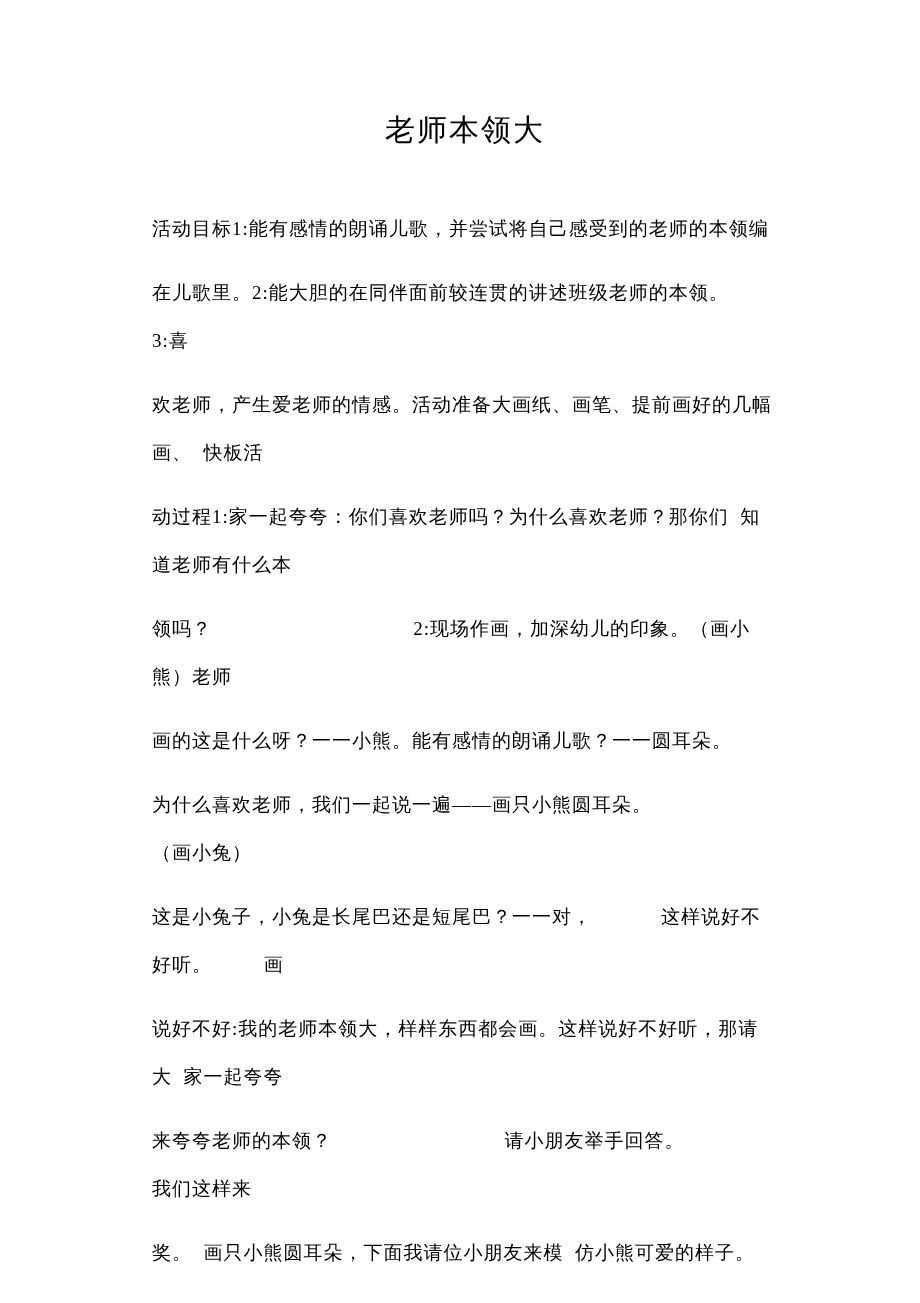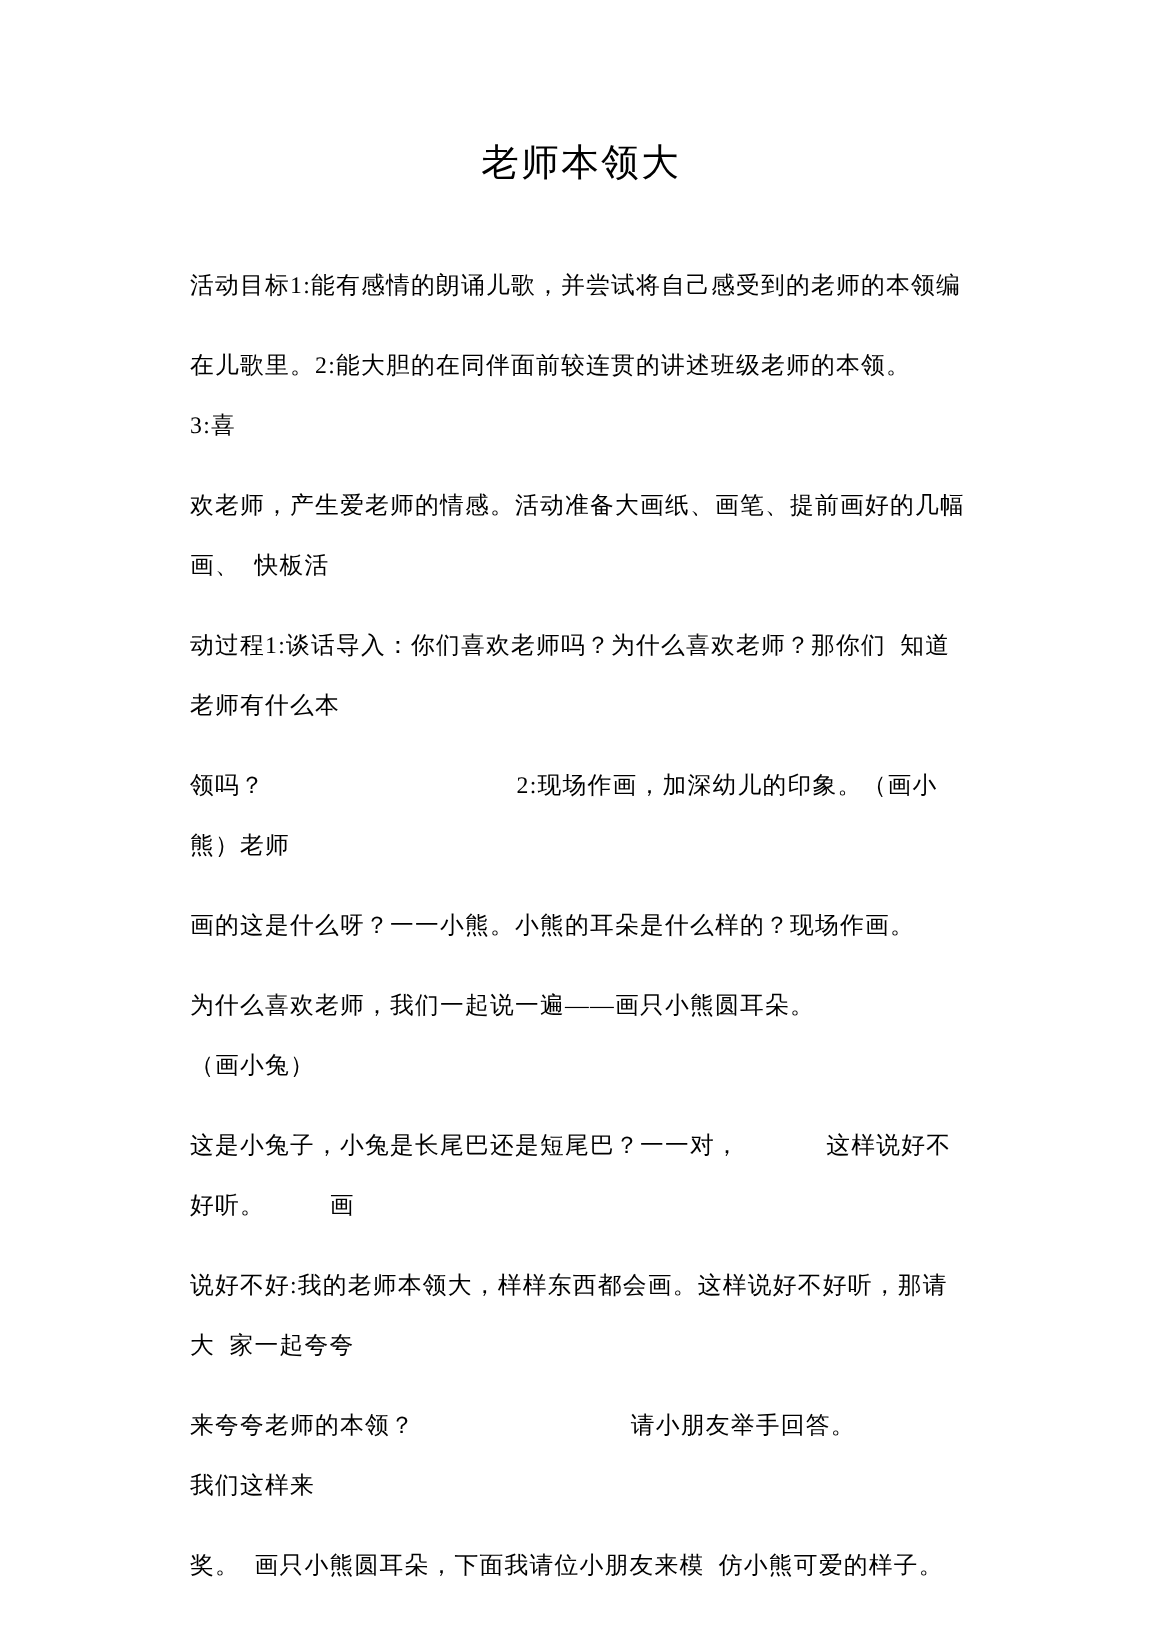--- a/index.html
+++ b/index.html
@@ -40,22 +40,22 @@
 </style>
 </head>
 <body>
 
 <div class="page">
   <h1 class="title">老师本领大</h1>
 
   <p class="line">活动目标1:能有感情的朗诵儿歌，并尝试将自己感受到的老师的本领编</p>
   <p class="line">在儿歌里。2:能大胆的在同伴面前较连贯的讲述班级老师的本领。                    3:喜</p>
   <p class="line">欢老师，产生爱老师的情感。活动准备大画纸、画笔、提前画好的几幅画、  快板活</p>
-  <p class="line">动过程1:谈话导入：你们喜欢老师吗？为什么喜欢老师？那你们  知道老师有什么本</p>
+  <p class="line">动过程1:家一起夸夸：你们喜欢老师吗？为什么喜欢老师？那你们  知道老师有什么本</p>
   <p class="line">领吗？                                   2:现场作画，加深幼儿的印象。（画小熊）老师</p>
-  <p class="line">画的这是什么呀？一一小熊。小熊的耳朵是什么样的？现场作画。</p>
+  <p class="line">画的这是什么呀？一一小熊。能有感情的朗诵儿歌？一一圆耳朵。</p>
   <p class="line">为什么喜欢老师，我们一起说一遍——画只小熊圆耳朵。                             （画小兔）</p>
   <p class="line">这是小兔子，小兔是长尾巴还是短尾巴？一一对，            这样说好不好听。         画</p>
   <p class="line">说好不好:我的老师本领大，样样东西都会画。这样说好不好听，那请大  家一起夸夸</p>
   <p class="line">来夸夸老师的本领？                              请小朋友举手回答。              我们这样来</p>
   <p class="line">奖。  画只小熊圆耳朵，下面我请位小朋友来模  仿小熊可爱的样子。</p>
 
 </div>
 
 </body></html>

